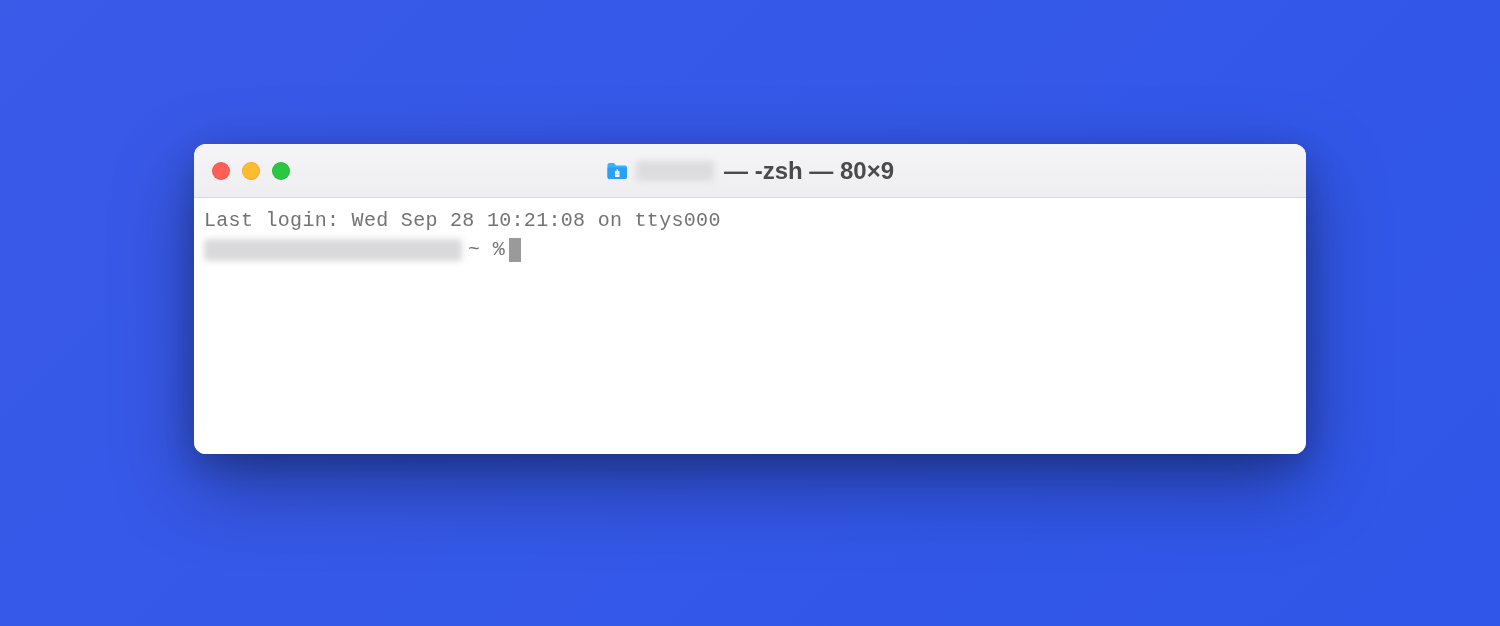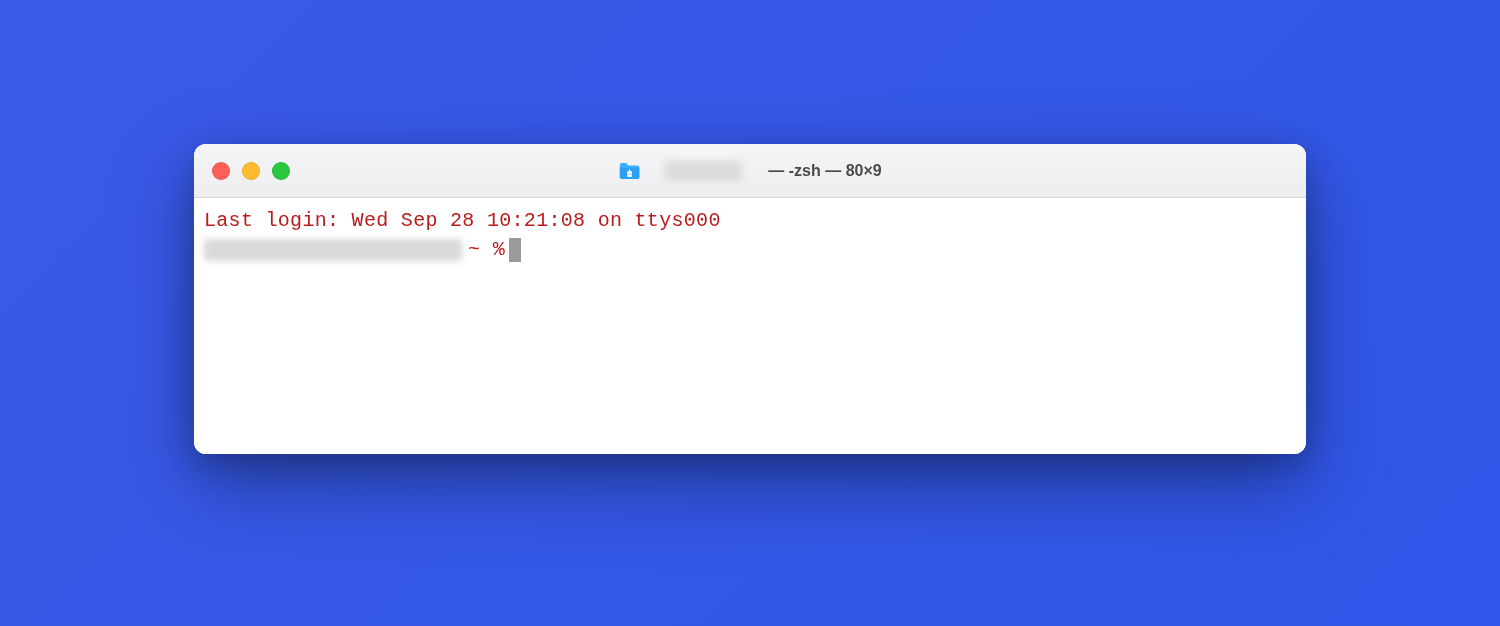--- a/index.html
+++ b/index.html
@@ -48,23 +48,23 @@
     }
     .tl-close { background: #ff5f57; border: 0.5px solid rgba(0,0,0,0.08); }
     .tl-min   { background: #febc2e; border: 0.5px solid rgba(0,0,0,0.08); }
     .tl-max   { background: #28c840; border: 0.5px solid rgba(0,0,0,0.08); }
     .title-center {
       position: absolute;
       left: 50%;
       transform: translateX(-50%);
       display: flex;
       align-items: center;
-      gap: 24px;
+      gap: 8px;
       font-weight: 700;
-      font-size: 16px;
+      font-size: 24px;
       color: #4a4a4c;
     }
     .folder-icon {
       width: 22px;
       height: 18px;
       position: relative;
     }
     .folder-icon svg {
       display: block;
     }
@@ -76,21 +76,21 @@
       filter: blur(3px);
       margin-right: 2px;
     }
     .terminal-body {
       background: #ffffff;
       min-height: 256px;
       padding: 8px 10px 14px 10px;
       font-family: "SF Mono", Menlo, Monaco, "Courier New", monospace;
       font-size: 20px;
       line-height: 1.45;
-      color: #b91c1c;
+      color: #737373;
       letter-spacing: 0.3px;
     }
     .term-line {
       white-space: pre;
     }
     .prompt-line {
       display: flex;
       align-items: center;
       white-space: pre;
     }

